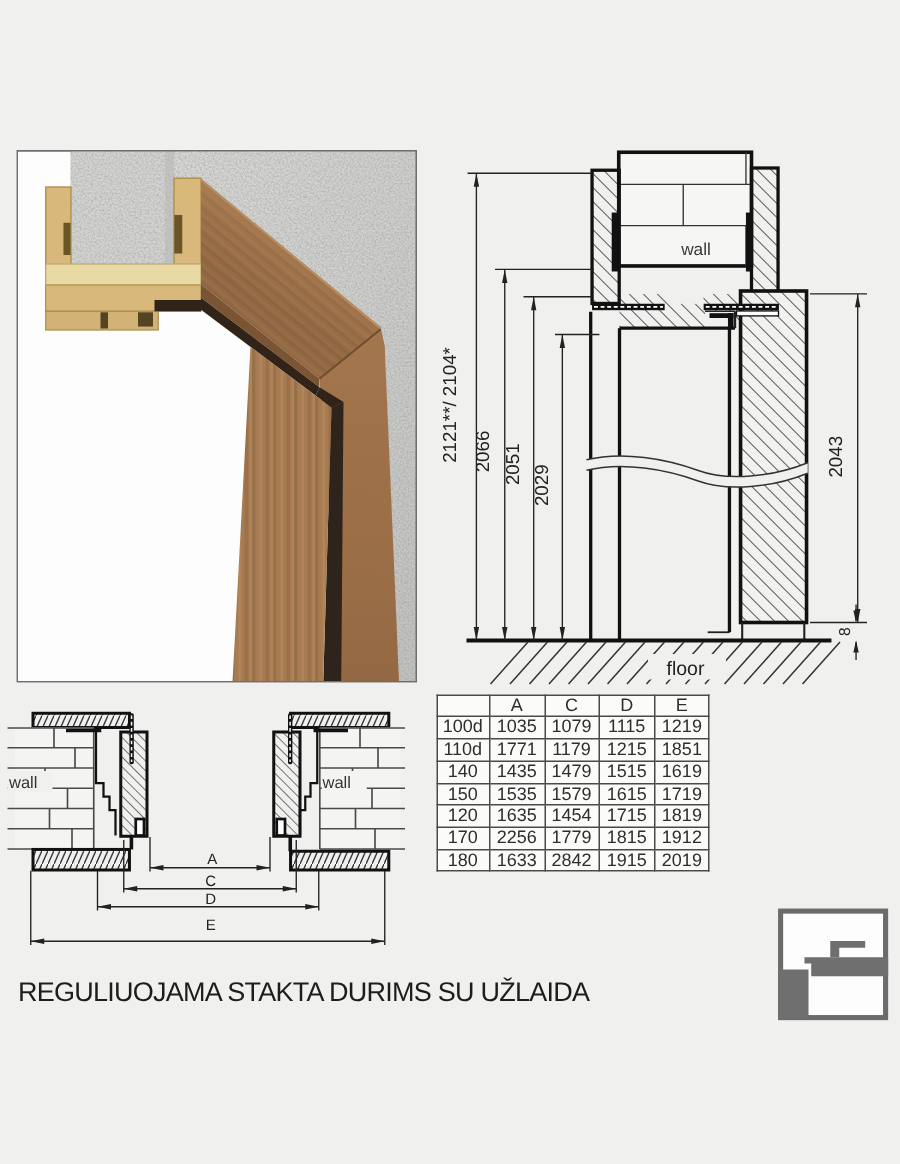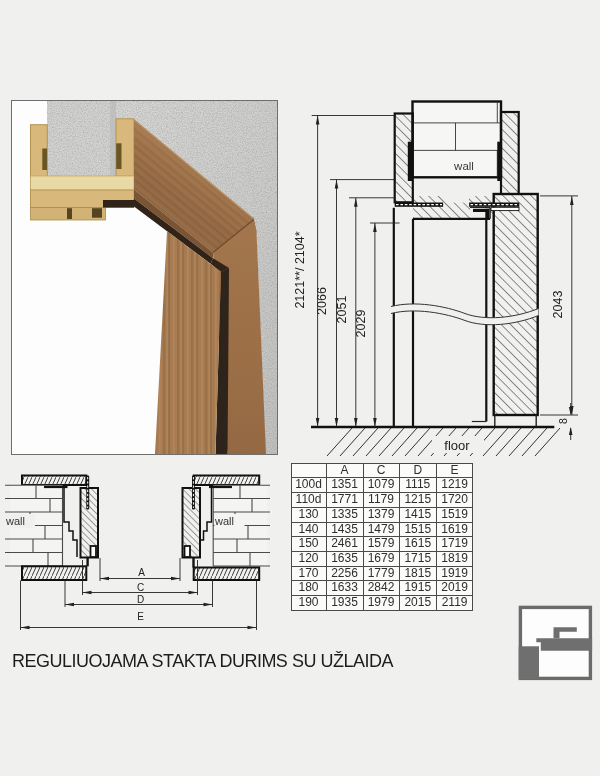--- a/index.html
+++ b/index.html
@@ -381,81 +381,67 @@
 <tbody>
 <tr>
         <td style="width:34px"></td>
         <td style="width:36px">A</td>
         <td style="width:35px">C</td>
         <td style="width:36.6px">D</td>
         <td style="width:35px">E</td>
       </tr>
 <tr>
         <td>100d</td>
-        <td>1351</td>
+        <td>1035</td>
         <td>1079</td>
         <td>1115</td>
         <td>1219</td>
       </tr>
 <tr>
         <td>110d</td>
         <td>1771</td>
         <td>1179</td>
         <td>1215</td>
-        <td>1720</td>
-      </tr>
-<tr>
-        <td>130</td>
-        <td>1335</td>
-        <td>1379</td>
-        <td>1415</td>
-        <td>1519</td>
+        <td>1851</td>
       </tr>
 <tr>
         <td>140</td>
         <td>1435</td>
         <td>1479</td>
         <td>1515</td>
         <td>1619</td>
       </tr>
 <tr>
         <td>150</td>
-        <td>2461</td>
+        <td>1535</td>
         <td>1579</td>
         <td>1615</td>
         <td>1719</td>
       </tr>
 <tr>
         <td>120</td>
         <td>1635</td>
-        <td>1679</td>
+        <td>1454</td>
         <td>1715</td>
         <td>1819</td>
       </tr>
 <tr>
         <td>170</td>
         <td>2256</td>
         <td>1779</td>
         <td>1815</td>
-        <td>1919</td>
+        <td>1912</td>
       </tr>
 <tr>
         <td>180</td>
         <td>1633</td>
         <td>2842</td>
         <td>1915</td>
         <td>2019</td>
       </tr>
-<tr>
-        <td>190</td>
-        <td>1935</td>
-        <td>1979</td>
-        <td>2015</td>
-        <td>2119</td>
-      </tr>
 </tbody>
 </table>
 <style>
 table td{border:1px solid #4a4a4a;background:#fbfbfa;font-size:12px;color:#2e2e2e;text-align:center;padding:0;height:13.7px;line-height:13.7px;font-family:"Liberation Sans",sans-serif;}
 </style>
 
 <div class="abs" style="left:12px;top:651px;width:528px;text-align:left;font-size:18px;letter-spacing:-0.5px;color:#1d1d1d;">REGULIUOJAMA STAKTA DURIMS SU UŽLAIDA</div>
 
 <svg class="abs" style="left:515px;top:602px;" width="81" height="82" viewBox="515 602 81 82">
 

